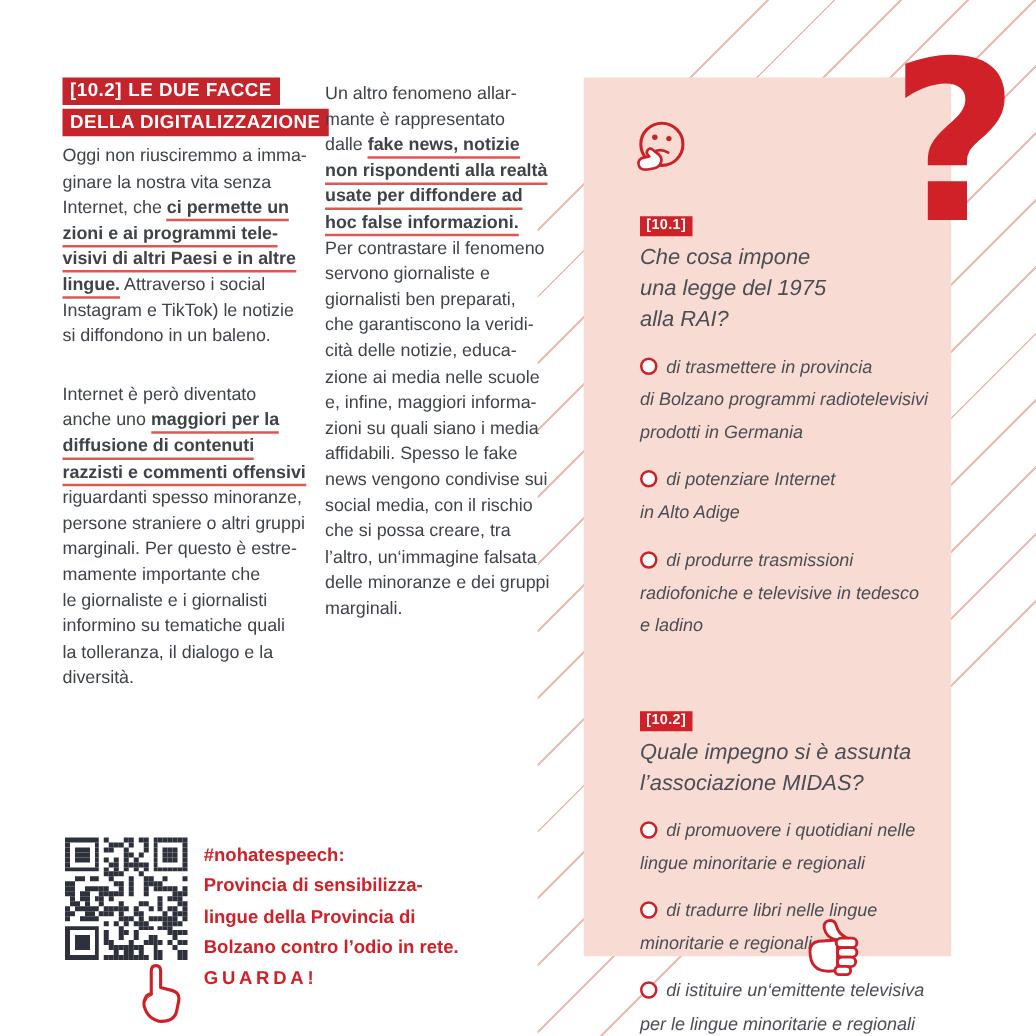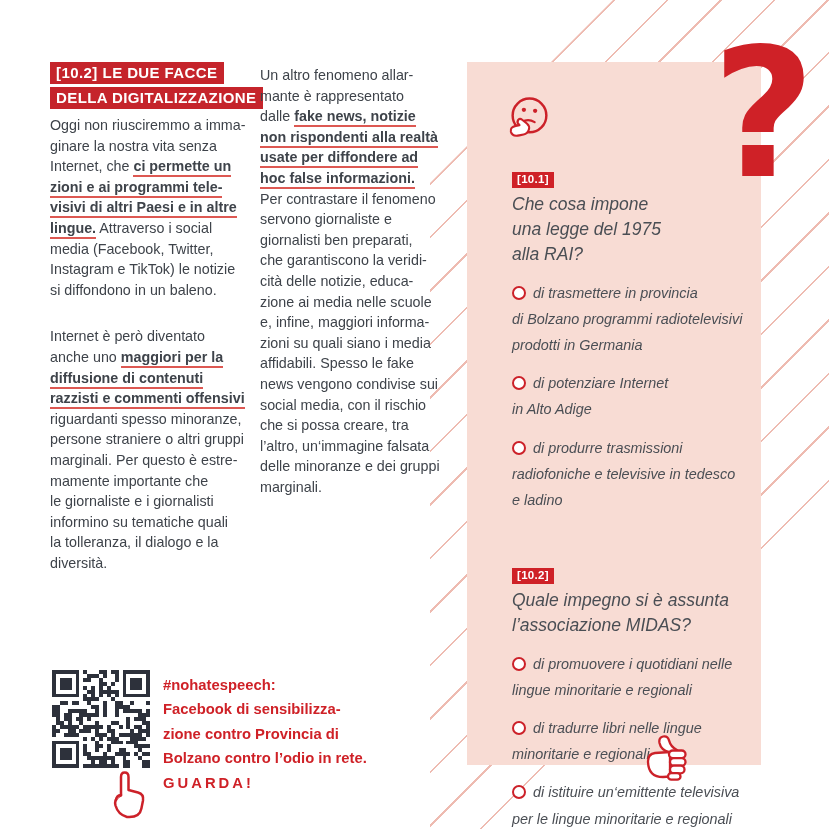--- a/index.html
+++ b/index.html
@@ -61,21 +61,20 @@
       <div class="hbar"><span>[10.2]</span><span class="htxt">LE DUE FACCE</span></div>
       <div class="hbar">DELLA DIGITALIZZAZIONE</div>
     </div>
     <div class="para">
         <div class="tline"><span>Oggi non riusciremmo a imma-</span></div>
         <div class="tline"><span>ginare la nostra vita senza</span></div>
         <div class="tline"><span>Internet, che </span><span class="em">ci permette un</span></div>
         <div class="tline"><span class="em">zioni e ai programmi tele-</span></div>
         <div class="tline"><span class="em">visivi di altri Paesi e in altre</span></div>
         <div class="tline"><span class="em">lingue.</span><span> Attraverso i social</span></div>
-        <div class="tline"><span>media (Facebook, Twitter,</span></div>
         <div class="tline"><span>Instagram e TikTok) le notizie</span></div>
         <div class="tline"><span>si diffondono in un baleno.</span></div>
       </div>
     <div class="para para2">
         <div class="tline"><span>Internet è però diventato</span></div>
         <div class="tline"><span>anche uno </span><span class="em">maggiori per la</span></div>
         <div class="tline"><span class="em">diffusione di contenuti</span></div>
         <div class="tline"><span class="em">razzisti e commenti offensivi</span></div>
         <div class="tline"><span>riguardanti spesso minoranze,</span></div>
         <div class="tline"><span>persone straniere o altri gruppi</span></div>
@@ -499,22 +498,22 @@
         <div style="grid-area: 25 / 15;"></div>
         <div style="grid-area: 25 / 16;"></div>
         <div style="grid-area: 25 / 17;"></div>
         <div style="grid-area: 25 / 19;"></div>
         <div style="grid-area: 25 / 20;"></div>
         <div style="grid-area: 25 / 24;"></div>
         <div style="grid-area: 25 / 25;"></div>
       </div>
     <div class="ctext">
         <div class="cline">#nohatespeech:</div>
-        <div class="cline">Facebook di sensibilizza-</div>
-        <div class="cline">zione contro Provincia di</div>
+        <div class="cline">Provincia di sensibilizza-</div>
+        <div class="cline">lingue della Provincia di</div>
         <div class="cline">Bolzano contro l’odio in rete.</div>
         <div class="cline">GUARDA!</div>
       </div>
   </div>
 
   <svg class="pointer" width="46" height="62" viewBox="0 0 46 62">
     <g fill="#fff" stroke="#cc2129" stroke-width="2.5" stroke-linejoin="round" stroke-linecap="round">
       <path d="M19 55 q-9 -2.5 -11.5 -11.5 q-1.5 -6 3.5 -9 l2 -1 V15 q0 -4.5 3.7 -4.5 q3.8 0 3.8 4.5 v13 l9.5 2.5 q6 1.7 5 8 l-1.6 8 q-1.8 9.5 -14.4 8.5 z"></path>
       <path d="M13 33 q-4.5 0.5 -5 5"></path>
     </g>

